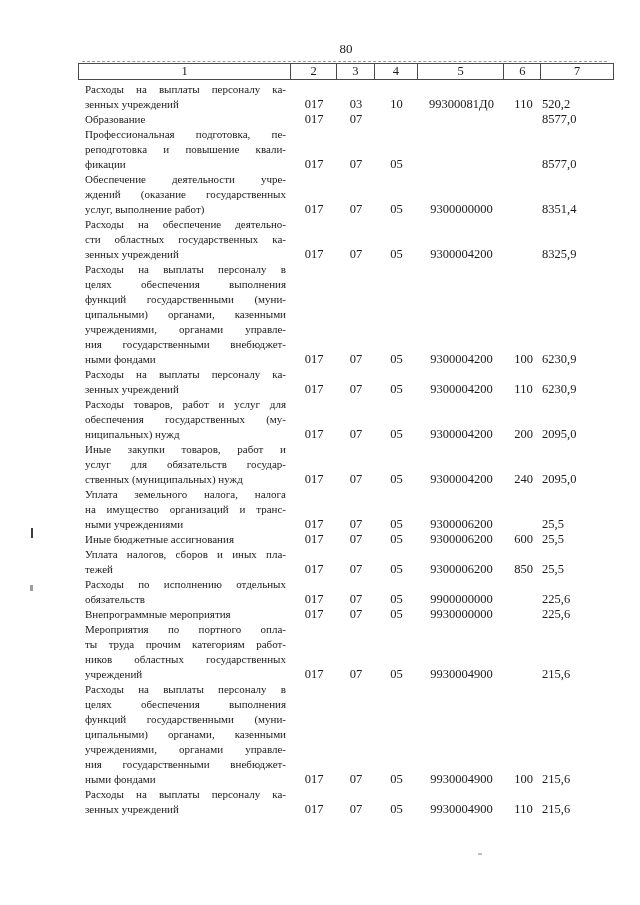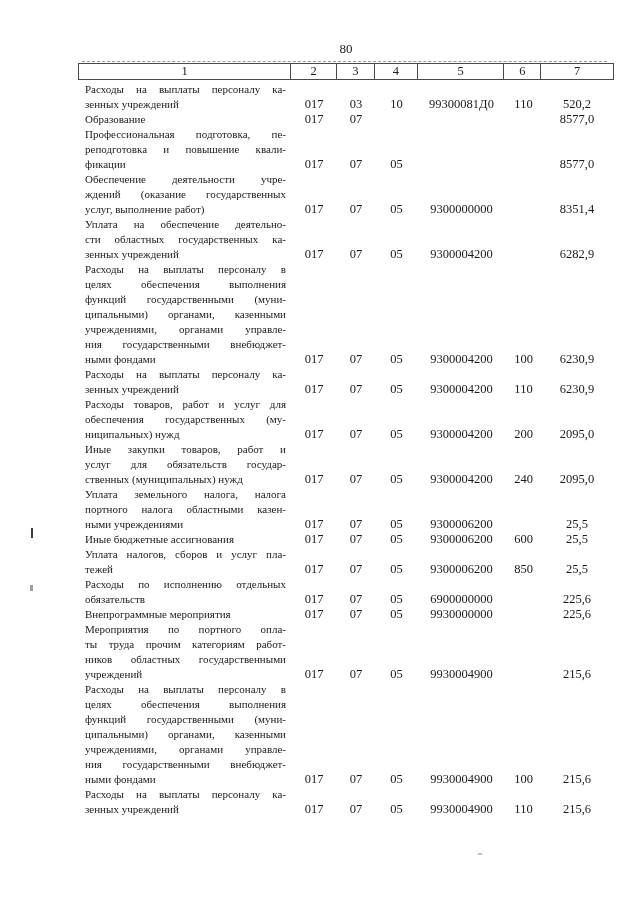--- a/index.html
+++ b/index.html
@@ -46,21 +46,21 @@
     padding-left:7px; padding-right:5px;
     font-size:11px; line-height:15px;
   }
   .ln { white-space:nowrap; }
   .ln.just { white-space:normal; text-align:justify; text-align-last:justify; }
   .cv {
     box-sizing:border-box;
     font-size:12.5px; line-height:15px;
     text-align:center;
   }
-  .cv.w7 { text-align:center; padding-right:2px; }
+  .cv.w7 { text-align:left; padding-right:2px; }
 
   .scan-mark-1 { position:absolute; left:31px; top:528px; width:2px; height:10px; background:#3d3d3d; }
   .scan-mark-2 { position:absolute; left:30px; top:585px; width:3px; height:6px; background:#9d9d9d; }
   .scan-dot    { position:absolute; left:478px; top:853px; width:4px; height:2px; background:#bdbdbd; }
 </style>
 </head>
 <body>
 
 <div class="page">
 
@@ -123,30 +123,30 @@
           </div>
           <div class="cv w2">017</div>
           <div class="cv w3">07</div>
           <div class="cv w4">05</div>
           <div class="cv w5">9300000000</div>
           <div class="cv w6"></div>
           <div class="cv w7">8351,4</div>
         </div>
         <div class="row">
           <div class="c1">
-            <div class="ln just">Уплата на обеспечение деятельно-</div>
+            <div class="ln just">Расходы на обеспечение деятельно-</div>
             <div class="ln just">сти областных государственных ка-</div>
             <div class="ln">зенных учреждений</div>
           </div>
           <div class="cv w2">017</div>
           <div class="cv w3">07</div>
           <div class="cv w4">05</div>
           <div class="cv w5">9300004200</div>
           <div class="cv w6"></div>
-          <div class="cv w7">6282,9</div>
+          <div class="cv w7">8325,9</div>
         </div>
         <div class="row">
           <div class="c1">
             <div class="ln just">Расходы на выплаты персоналу в</div>
             <div class="ln just">целях обеспечения выполнения</div>
             <div class="ln just">функций государственными (муни-</div>
             <div class="ln just">ципальными) органами, казенными</div>
             <div class="ln just">учреждениями, органами управле-</div>
             <div class="ln just">ния государственными внебюджет-</div>
             <div class="ln">ными фондами</div>
@@ -192,21 +192,21 @@
           <div class="cv w2">017</div>
           <div class="cv w3">07</div>
           <div class="cv w4">05</div>
           <div class="cv w5">9300004200</div>
           <div class="cv w6">240</div>
           <div class="cv w7">2095,0</div>
         </div>
         <div class="row">
           <div class="c1">
             <div class="ln just">Уплата земельного налога, налога</div>
-            <div class="ln just">портного налога областными казен-</div>
+            <div class="ln just">на имущество организаций и транс-</div>
             <div class="ln">ными учреждениями</div>
           </div>
           <div class="cv w2">017</div>
           <div class="cv w3">07</div>
           <div class="cv w4">05</div>
           <div class="cv w5">9300006200</div>
           <div class="cv w6"></div>
           <div class="cv w7">25,5</div>
         </div>
         <div class="row">
@@ -215,58 +215,58 @@
           </div>
           <div class="cv w2">017</div>
           <div class="cv w3">07</div>
           <div class="cv w4">05</div>
           <div class="cv w5">9300006200</div>
           <div class="cv w6">600</div>
           <div class="cv w7">25,5</div>
         </div>
         <div class="row">
           <div class="c1">
-            <div class="ln just">Уплата налогов, сборов и услуг пла-</div>
+            <div class="ln just">Уплата налогов, сборов и иных пла-</div>
             <div class="ln">тежей</div>
           </div>
           <div class="cv w2">017</div>
           <div class="cv w3">07</div>
           <div class="cv w4">05</div>
           <div class="cv w5">9300006200</div>
           <div class="cv w6">850</div>
           <div class="cv w7">25,5</div>
         </div>
         <div class="row">
           <div class="c1">
             <div class="ln just">Расходы по исполнению отдельных</div>
             <div class="ln">обязательств</div>
           </div>
           <div class="cv w2">017</div>
           <div class="cv w3">07</div>
           <div class="cv w4">05</div>
-          <div class="cv w5">6900000000</div>
+          <div class="cv w5">9900000000</div>
           <div class="cv w6"></div>
           <div class="cv w7">225,6</div>
         </div>
         <div class="row">
           <div class="c1">
             <div class="ln">Внепрограммные мероприятия</div>
           </div>
           <div class="cv w2">017</div>
           <div class="cv w3">07</div>
           <div class="cv w4">05</div>
           <div class="cv w5">9930000000</div>
           <div class="cv w6"></div>
           <div class="cv w7">225,6</div>
         </div>
         <div class="row">
           <div class="c1">
             <div class="ln just">Мероприятия по портного опла-</div>
             <div class="ln just">ты труда прочим категориям работ-</div>
-            <div class="ln just">ников областных государственными</div>
+            <div class="ln just">ников областных государственных</div>
             <div class="ln">учреждений</div>
           </div>
           <div class="cv w2">017</div>
           <div class="cv w3">07</div>
           <div class="cv w4">05</div>
           <div class="cv w5">9930004900</div>
           <div class="cv w6"></div>
           <div class="cv w7">215,6</div>
         </div>
         <div class="row">

